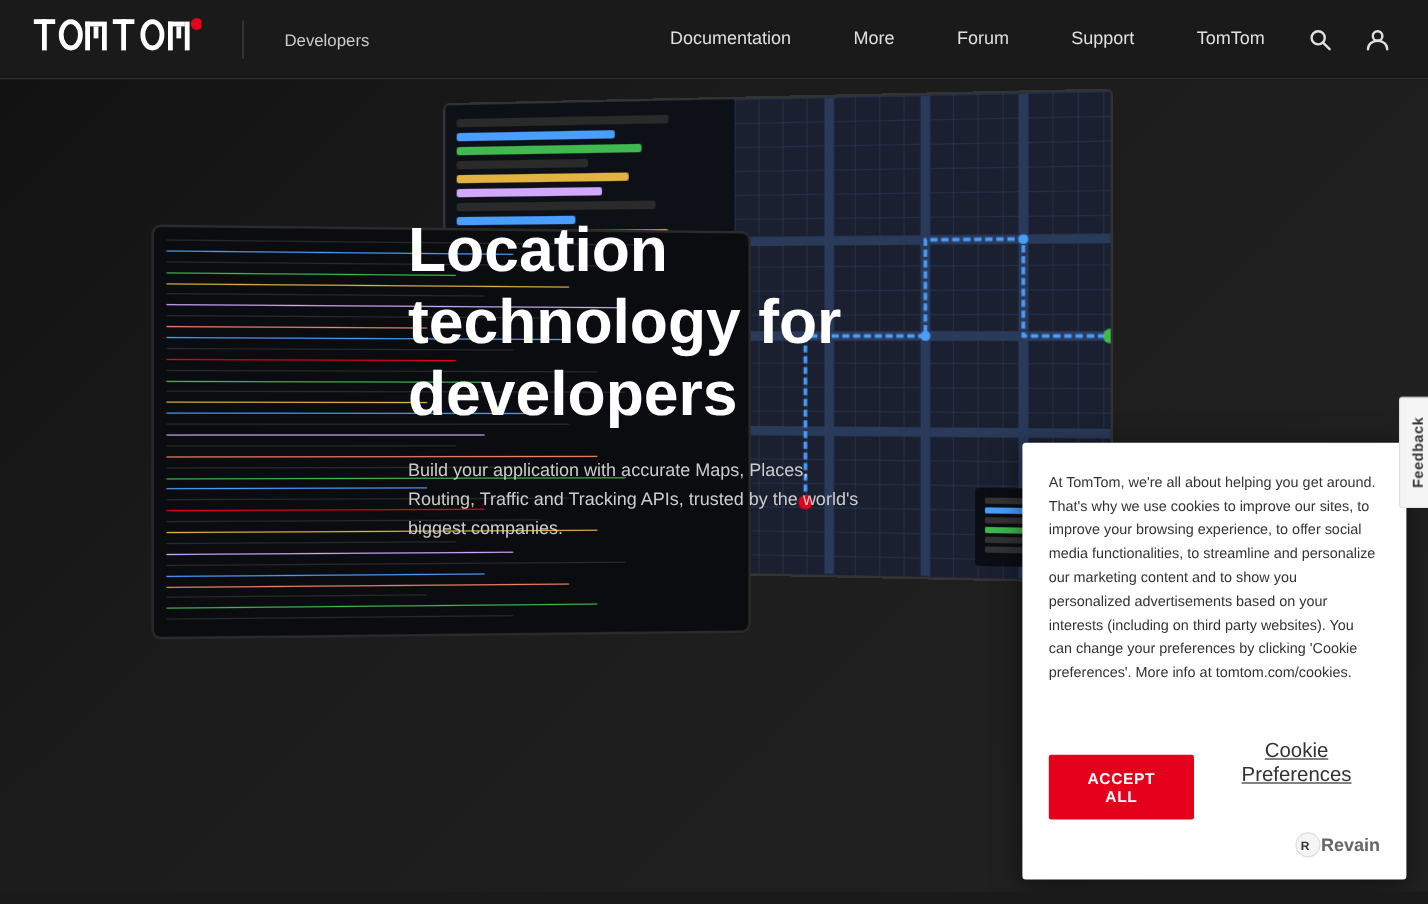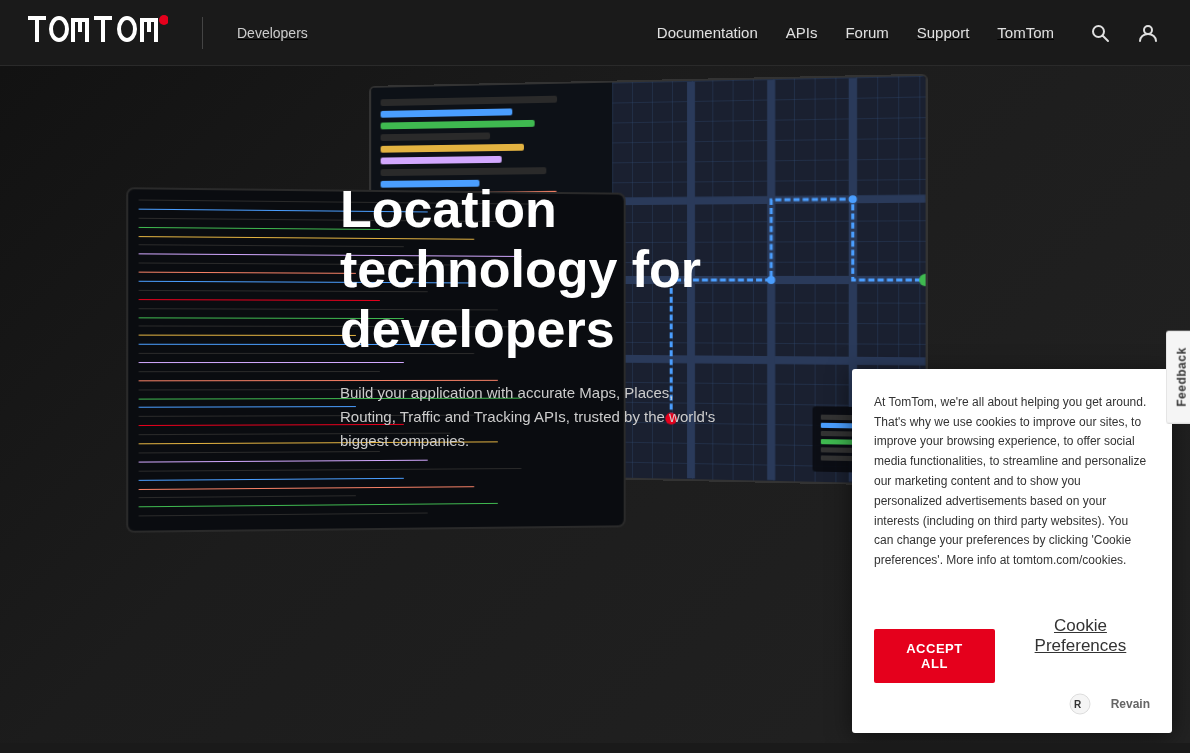--- a/index.html
+++ b/index.html
@@ -2,28 +2,28 @@
 <html><head>
   <meta charset="utf-8">
   <style>
     * { margin: 0; padding: 0; box-sizing: border-box; }
     body { font-family: -apple-system, BlinkMacSystemFont, 'Segoe UI', Arial, sans-serif; width: 1190px; height: 753px; overflow: hidden; background: #1a1a1a; }
 
     
     header {
       position: fixed; top: 0; left: 0; width: 1190px; height: 66px;
       background: #1a1a1a; display: flex; align-items: center;
-      padding: 0 28px; z-index: 100; border-bottom: 1px solid #2a2a2a; text-decoration: underline;
+      padding: 0 28px; z-index: 100; border-bottom: 1px solid #2a2a2a;
     }
     .logo-area { display: flex; align-items: center; gap: 16px; }
     .logo-img { display: flex; align-items: center; gap: 4px; }
     .logo-text { color: #fff; font-size: 22px; font-weight: 800; letter-spacing: -1px; }
     .divider { width: 1px; height: 32px; background: #444; margin: 0 18px; }
     .developers-label { color: #ccc; font-size: 14px; font-weight: 400; }
-    nav { display: flex; align-items: center; gap: 28px; margin-left: auto; }
+    nav { display: flex; align-items: center; gap: 52px; margin-left: auto; }
     nav a { color: #e0e0e0; text-decoration: none; font-size: 15px; font-weight: 400; cursor: pointer; }
     .header-icons { display: flex; align-items: center; gap: 20px; margin-left: 32px; }
     .icon-btn { width: 28px; height: 28px; display: flex; align-items: center; justify-content: center; cursor: pointer; color: #e0e0e0; font-size: 18px; background: none; border: none; }
     .register-btn {
       background: #e5001c; color: #fff; border: none; padding: 10px 22px;
       font-size: 14px; font-weight: 700; cursor: pointer; letter-spacing: 0.5px;
       margin-left: 10px; border-radius: 2px;
     }
 
     
@@ -168,21 +168,21 @@
           <circle cx="136" cy="8" r="5" fill="#e5001c"></circle>
         </svg>
       </span>
     </div>
     <div class="divider"></div>
     <span class="developers-label">Developers</span>
   </div>
 
   <nav>
     <a>Documentation</a>
-    <a>APIs</a>
+    <a>More</a>
     <a>Forum</a>
     <a>Support</a>
     <a>TomTom</a>
   </nav>
 
   <div class="header-icons">
     <button class="icon-btn">
       <svg width="20" height="20" viewBox="0 0 20 20" fill="none" xmlns="http://www.w3.org/2000/svg">
         <circle cx="8.5" cy="8.5" r="5.5" stroke="#e0e0e0" stroke-width="2"></circle>
         <line x1="12.5" y1="12.5" x2="18" y2="18" stroke="#e0e0e0" stroke-width="2" stroke-linecap="round"></line>
@@ -324,19 +324,19 @@
     <div class="cookie-actions">
       <button class="accept-all-btn">ACCEPT ALL</button>
       <button class="cookie-pref-btn">Cookie Preferences</button>
     </div>
 
     <div style="display:flex;align-items:center;justify-content:flex-end;margin-top:10px;">
       <svg width="22" height="22" viewBox="0 0 22 22" xmlns="http://www.w3.org/2000/svg">
         <circle cx="11" cy="11" r="10" fill="#f5f5f5" stroke="#ddd" stroke-width="1"></circle>
         <text x="5" y="15" font-size="10" font-weight="bold" fill="#333">R</text>
       </svg>
-      <span style="font-size:12px;color:#666;margin-left:20px;font-weight:600;">Revain</span>
+      <span style="font-size:15px;color:#666;margin-left:0;font-weight:600;">Revain</span>
     </div>
   </div>
 
 </div>
 
 <div class="feedback-tab">Feedback</div>
 
 </body></html>

